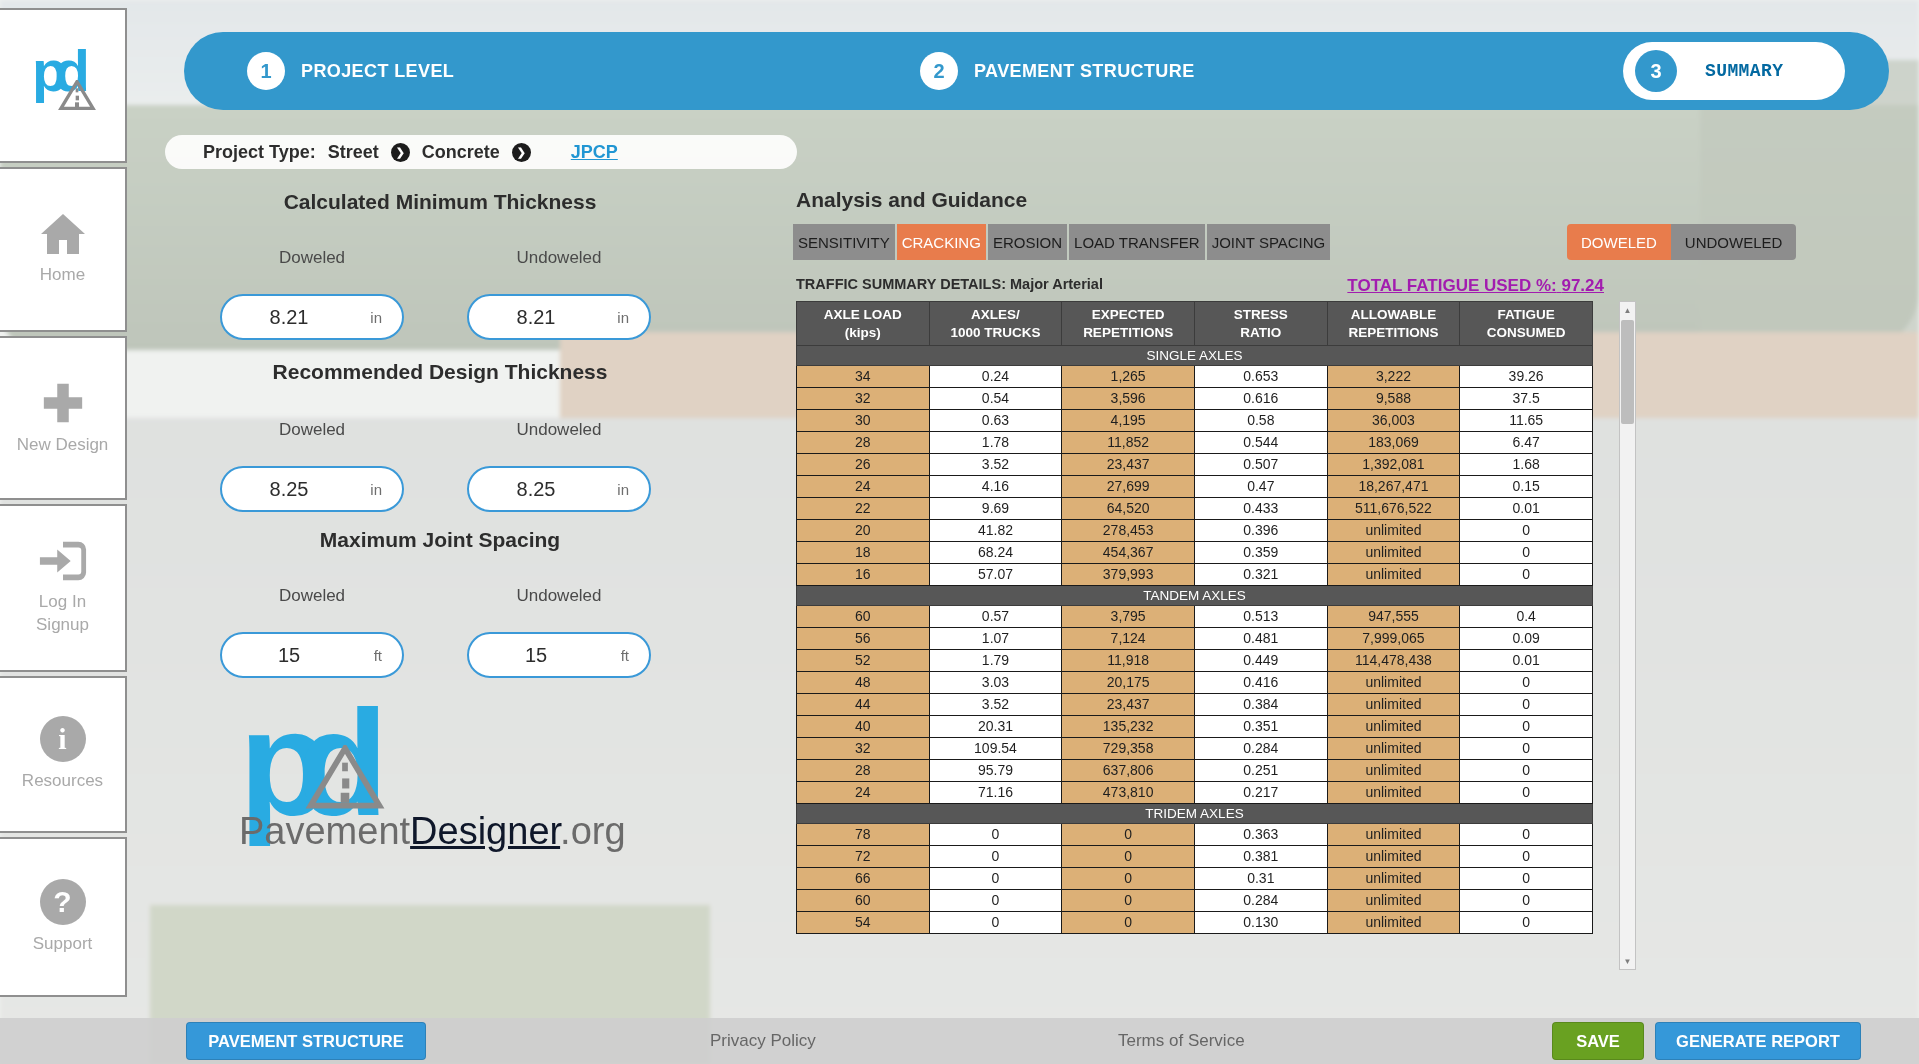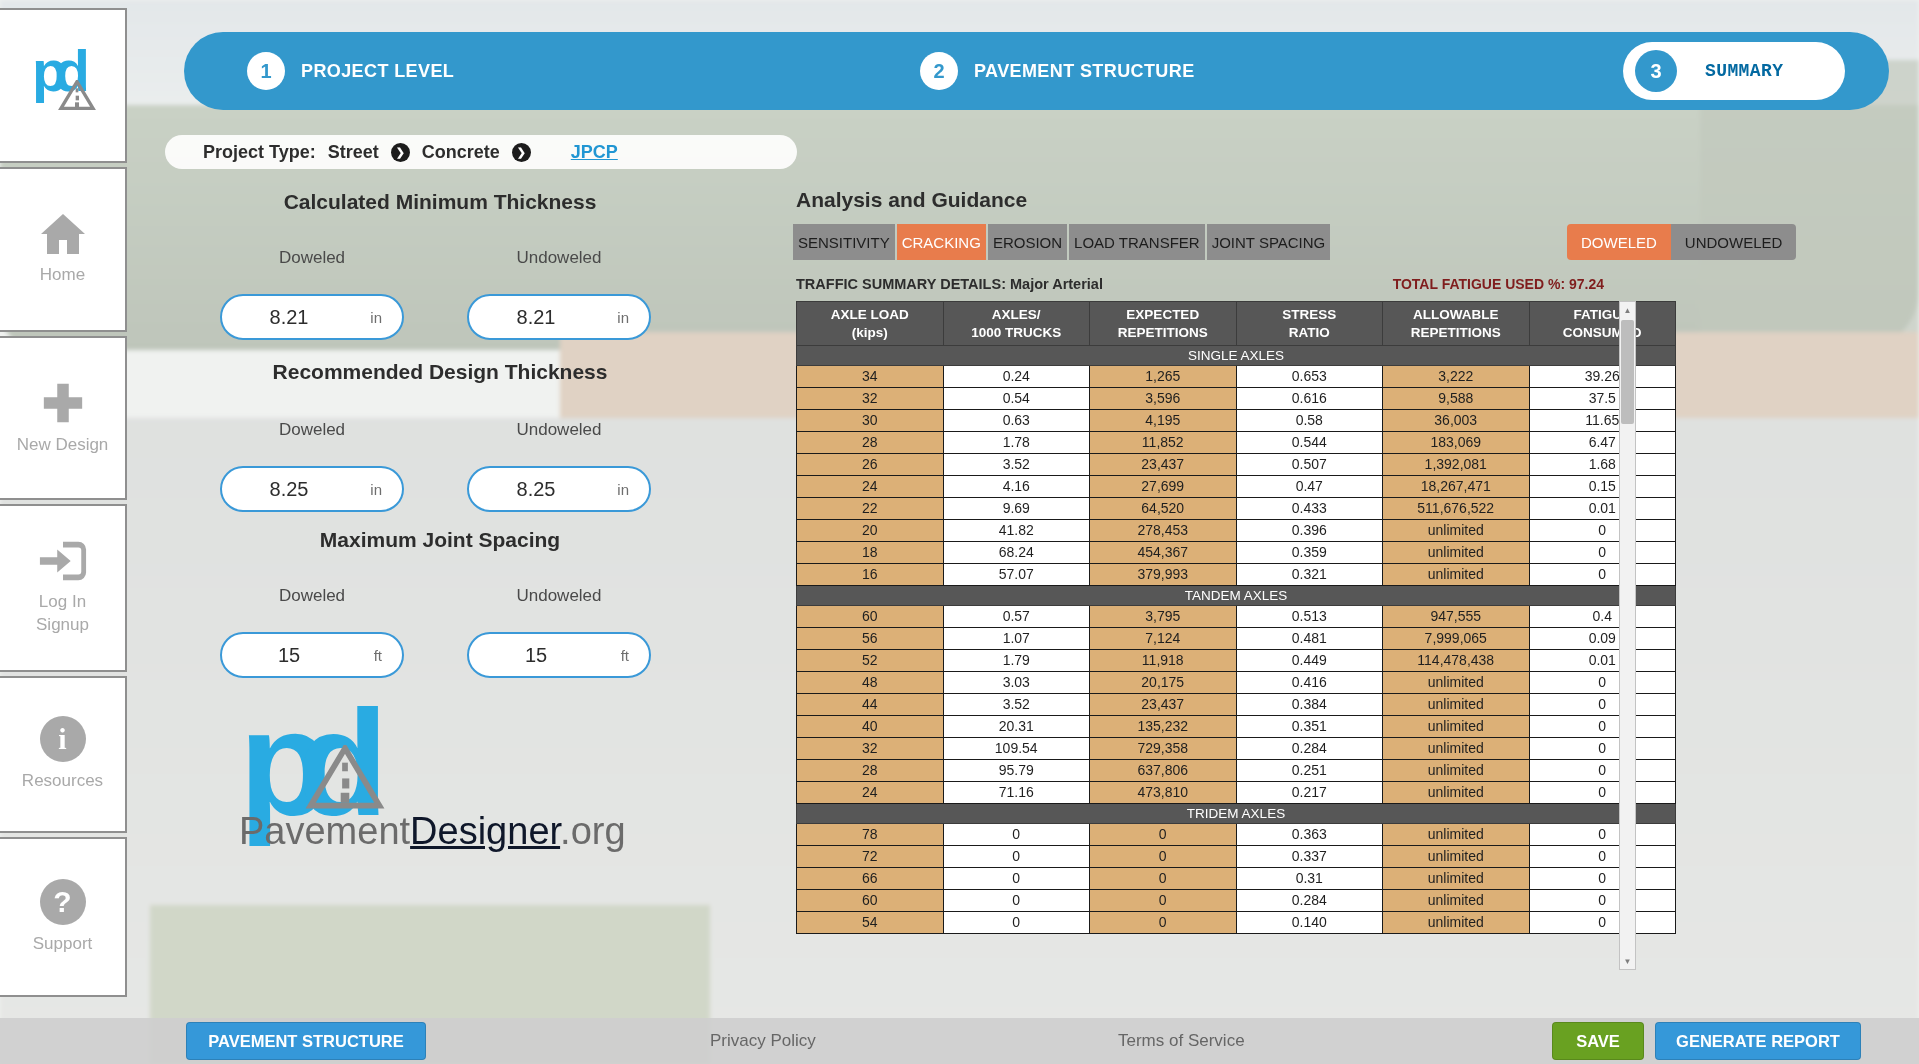--- a/index.html
+++ b/index.html
@@ -59,25 +59,25 @@
   
   .an-title{position:absolute;left:796px;top:188px;font-size:21px;font-weight:bold;color:#2d2d2d;z-index:3;}
   .tabs{position:absolute;left:793px;top:224px;height:36px;display:flex;gap:2px;z-index:3;}
   .tab{background:#8d8d8d;color:#1d1d1d;font-size:15px;display:flex;align-items:center;padding:0 5px;cursor:pointer;}
   .tab.active{background:#e87c4c;color:#fff;}
   .toggle{position:absolute;left:1567px;top:224px;height:36px;display:flex;z-index:3;}
   .tgl{font-size:15px;display:flex;align-items:center;padding:0 14px;cursor:pointer;}
   .tgl.on{background:#e87c4c;color:#fff;border-radius:4px 0 0 4px;}
   .tgl.off{background:#8d8d8d;color:#1d1d1d;border-radius:0 4px 4px 0;}
   .traffic{position:absolute;left:796px;top:276px;font-size:14.5px;font-weight:bold;color:#2d2d2d;z-index:3;}
-  .fatigue{position:absolute;left:1200px;width:404px;top:276px;text-align:right;font-size:14px;font-weight:bold;color:#7f1d1d;z-index:3;}
+  .fatigue{position:absolute;left:1200px;width:404px;top:276px;text-align:right;font-size:17px;font-weight:bold;color:#a21caf;z-index:3;text-decoration:underline;}
 
   
   .tbl-wrap{position:absolute;left:796px;top:301px;width:803px;z-index:3;}
-  table.traffic-tbl{border-collapse:collapse;width:880px;table-layout:fixed;}
+  table.traffic-tbl{border-collapse:collapse;width:797px;table-layout:fixed;}
   .traffic-tbl th{background:#575757;color:#fff;font-size:13.5px;font-weight:bold;padding:4px 2px;border:1px solid #3c3c3c;line-height:1.3;}
   .traffic-tbl td{font-size:14px;color:#1f1f1f;text-align:center;padding:3px 4px;border:1px solid #1a1a1a;line-height:15px;height:22px;}
   .traffic-tbl td.tan{background:#dcb077;}
   .traffic-tbl td.white{background:#fff;}
   .traffic-tbl tr.section-row td{background:#575757;color:#fff;font-size:13.5px;border:1px solid #3c3c3c;padding:2px;height:18px;}
 
   
   .sbar{position:absolute;left:1619px;top:301px;width:17px;height:669px;background:#f2f2f2;border:1px solid #c3c3c3;z-index:3;cursor:pointer;}
   .sbar .arr{position:absolute;left:0;width:15px;height:16px;display:flex;align-items:center;justify-content:center;font-size:8px;color:#7d7d7d;}
   .sbar .arr.up{top:0;}
@@ -437,21 +437,21 @@
           <td class="white">0</td>
           <td class="tan">0</td>
           <td class="white">0.363</td>
           <td class="tan">unlimited</td>
           <td class="white">0</td>
         </tr>
         <tr>
           <td class="tan">72</td>
           <td class="white">0</td>
           <td class="tan">0</td>
-          <td class="white">0.337</td>
+          <td class="white">0.381</td>
           <td class="tan">unlimited</td>
           <td class="white">0</td>
         </tr>
         <tr>
           <td class="tan">66</td>
           <td class="white">0</td>
           <td class="tan">0</td>
           <td class="white">0.31</td>
           <td class="tan">unlimited</td>
           <td class="white">0</td>
@@ -461,21 +461,21 @@
           <td class="white">0</td>
           <td class="tan">0</td>
           <td class="white">0.284</td>
           <td class="tan">unlimited</td>
           <td class="white">0</td>
         </tr>
         <tr>
           <td class="tan">54</td>
           <td class="white">0</td>
           <td class="tan">0</td>
-          <td class="white">0.140</td>
+          <td class="white">0.130</td>
           <td class="tan">unlimited</td>
           <td class="white">0</td>
         </tr>
       </tbody>
   </table>
 </div>
 
 <div class="sbar">
   <div class="arr up">▲</div>
   <div class="thumb"></div>

